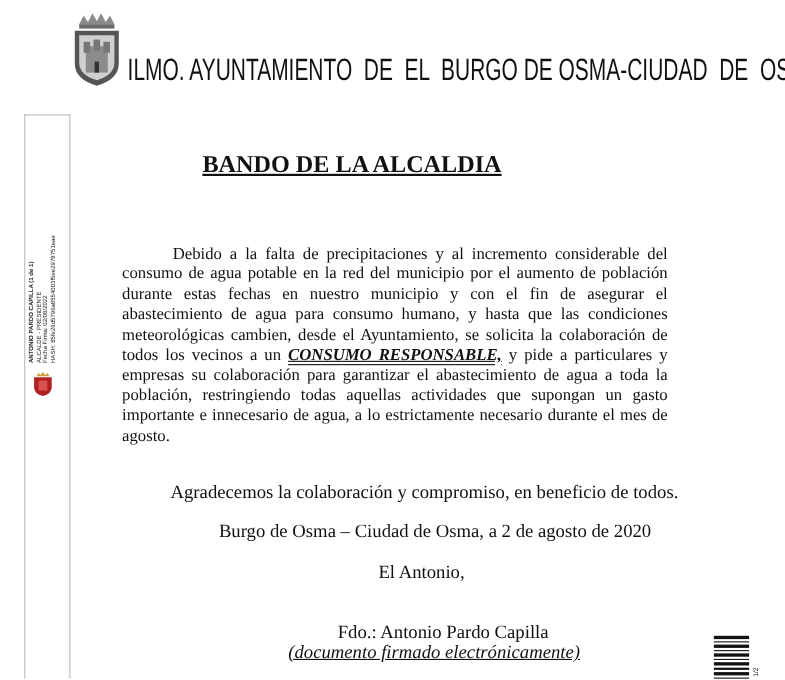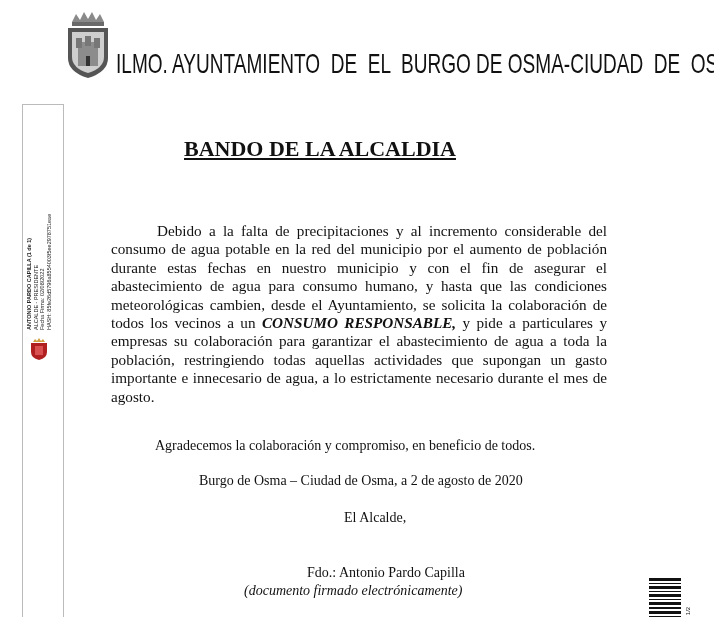--- a/index.html
+++ b/index.html
@@ -6,22 +6,22 @@
   body { width:714px; height:618px; background:#ffffff; position:relative; overflow:hidden; font-family:"Liberation Serif", serif; color:#111; }
   .crest { position:absolute; left:66px; top:10px; width:44px; height:70px; }
   .header-title { position:absolute; left:116px; top:48px; font-family:"Liberation Sans", sans-serif; font-size:28px; letter-spacing:0px; transform:scaleX(0.68); transform-origin:left top; white-space:pre; color:#111; font-weight:normal; }
   .sigbox { position:absolute; left:22px; top:104px; width:40px; height:512px; border:1px solid #bbb; border-bottom:none; }
   .sigtext { position:absolute; left:26px; top:330px; width:200px; transform:rotate(-90deg); transform-origin:left top; font-family:"Liberation Sans", sans-serif; font-size:5.5px; line-height:6.5px; color:#222; }
   .sigshield { position:absolute; left:30px; top:338px; width:18px; height:22px; }
   .title { position:absolute; left:0; width:640px; top:136px; text-align:center; }
   .title span { font-size:22px; font-weight:bold; text-decoration:underline; }
   .body-para { position:absolute; left:111px; top:222px; width:496px; font-size:15.2px; line-height:18.4px; text-align:justify; }
   .body-para .indent { display:inline-block; width:46px; }
-  .emph { font-weight:bold; font-style:italic; text-decoration-style:double; }
-  .line { position:absolute; font-size:14px; white-space:nowrap; }
+  .emph { font-weight:bold; font-style:italic; text-decoration:underline; text-decoration-style:double; }
+  .line { position:absolute; font-size:17px; white-space:nowrap; }
   .italic { font-style:italic; }
   .barcode { position:absolute; left:649px; top:578px; width:32px; }
   .barcode div { background:#111; margin-bottom:2px; }
   .pg { position:absolute; left:684px; top:608px; font-size:6px; font-family:"Liberation Sans", sans-serif; transform:rotate(-90deg); }
 </style>
 </head>
 <body>
 
 <svg class="crest" viewBox="0 0 44 70">
   <path d="M6 12 L10 4 L14 10 L18 2 L22 9 L26 2 L30 10 L34 4 L38 12 Z" fill="#8a8a8a"></path>
@@ -51,23 +51,23 @@
 </svg>
 
 <div class="title">
   <span>BANDO DE LA ALCALDIA</span>
 </div>
 
 <div class="body-para"><span class="indent"></span><span>Debido a la falta de precipitaciones y al incremento considerable del consumo de agua potable en la red del municipio por el aumento de población durante estas fechas en nuestro municipio y  con el fin de asegurar el abastecimiento de agua para consumo humano, y hasta que las condiciones meteorológicas cambien, desde el Ayuntamiento, se solicita  la colaboración de todos los vecinos a un </span><span class="emph">CONSUMO RESPONSABLE,</span><span> y pide a particulares y empresas su colaboración para garantizar el abastecimiento de agua a toda la población, restringiendo todas aquellas actividades que supongan un gasto importante e innecesario de agua, a lo estrictamente necesario durante el mes de agosto.</span></div>
 
 <div class="line" style="left:155px; top:438px;">Agradecemos la colaboración y compromiso, en beneficio de todos.</div>
 <div class="line" style="left:199px; top:473px;">Burgo de Osma – Ciudad de Osma, a 2 de agosto de 2020</div>
-<div class="line" style="left:344px; top:510px;">El Alcalde,</div>
+<div class="line" style="left:344px; top:510px;">El Antonio,</div>
 <div class="line" style="left:292px; top:565px;margin-left:15px;">Fdo.: Antonio Pardo Capilla</div>
-<div class="line italic" style="left:244px; top:583px;">(documento firmado electrónicamente)</div>
+<div class="line italic" style="left:262px; top:583px;text-decoration:underline;">(documento firmado electrónicamente)</div>
 
 <div class="barcode">
   <div style="height:3px"></div>
     <div style="height:1px"></div>
     <div style="height:3px"></div>
   <div style="height:1px"></div>
     <div style="height:3px"></div>
     <div style="height:1px"></div>
   <div style="height:3px"></div>
     <div style="height:2px"></div>

